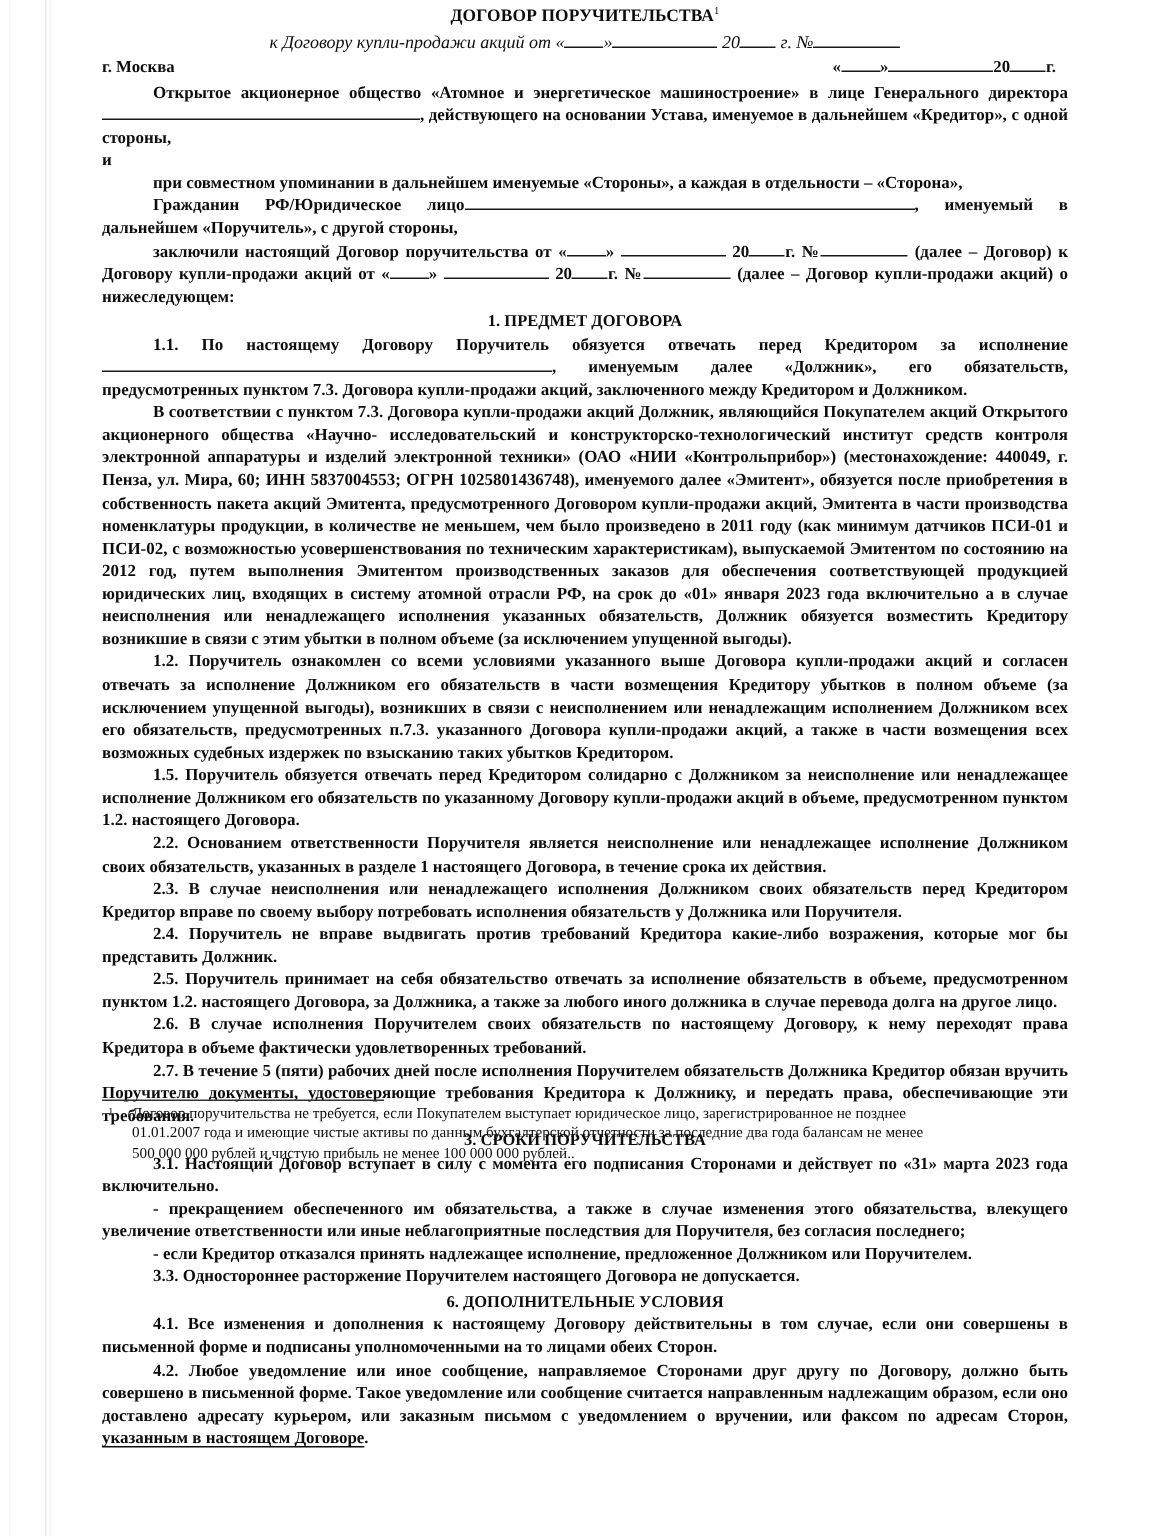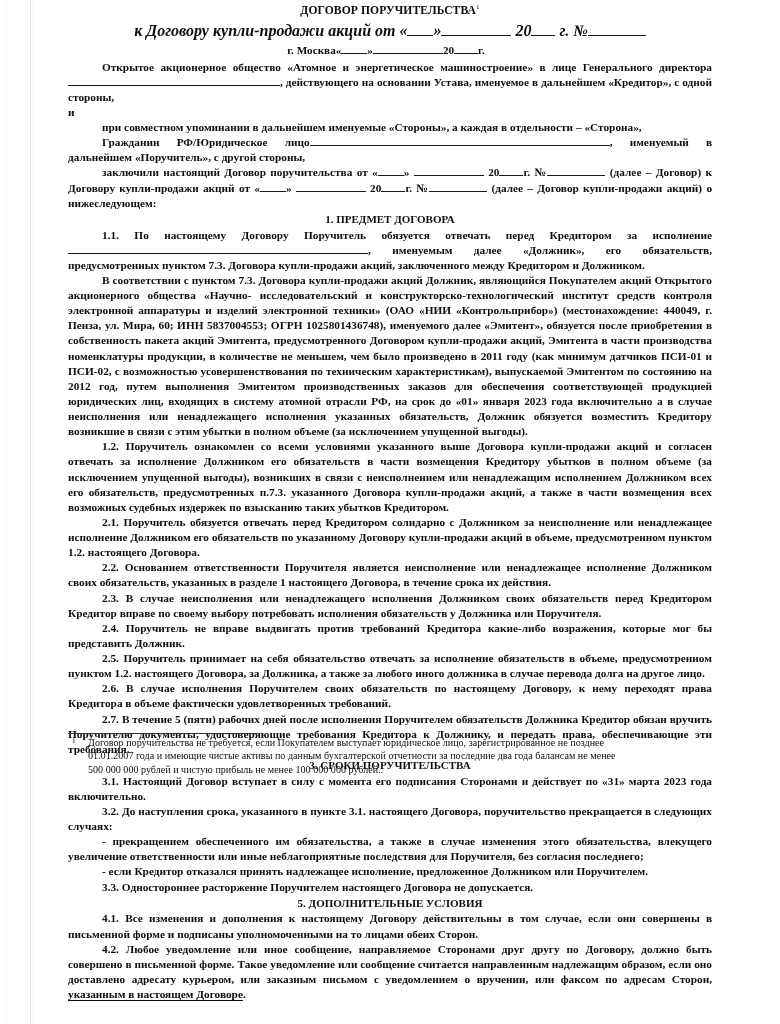--- a/index.html
+++ b/index.html
@@ -48,30 +48,30 @@
   }
   .doc-title sup {
     font-size: 7px;
     font-weight: normal;
     vertical-align: super;
     line-height: 0;
   }
 
   .doc-subtitle {
     text-align: center;
-    font-weight: bold;
+    font-weight: normal;
     font-style: italic;
-    font-size: 16px;
+    font-size: 12px;
     margin: 4px 0 0 0;
     line-height: 1.2;
   }
 
   .city-row {
     display: flex;
-    justify-content: center;
+    justify-content: space-between;
     align-items: baseline;
     margin-top: 3px;
     font-size: 11.2px;
   }
   .city-row .city {
     font-weight: bold;
   }
   .city-row .date-blank {
     font-weight: bold;
     padding-right: 8px;
@@ -173,37 +173,36 @@
 
   <div class="section-head">1. ПРЕДМЕТ ДОГОВОРА</div>
 
   <p class="body"><span>1.1.</span> <span>По настоящему Договору Поручитель обязуется отвечать перед Кредитором за исполнение</span> <span class="blank b-xxl"></span><span>, именуемым далее «Должник», его обязательств, предусмотренных пунктом 7.3. Договора купли-продажи акций, заключенного между Кредитором и Должником.</span></p>
 
   <p class="body">В соответствии с пунктом 7.3. Договора купли-продажи акций Должник, являющийся Покупателем акций Открытого акционерного общества «Научно- исследовательский и конструкторско-технологический институт средств контроля электронной аппаратуры и изделий электронной техники» (ОАО «НИИ «Контрольприбор») (местонахождение: 440049, г. Пенза, ул. Мира, 60; ИНН 5837004553; ОГРН 1025801436748), именуемого далее «Эмитент», обязуется после приобретения в собственность пакета акций Эмитента, предусмотренного Договором купли-продажи акций, Эмитента в части производства номенклатуры продукции, в количестве не меньшем, чем было произведено в 2011 году (как минимум датчиков ПСИ-01 и ПСИ-02, с возможностью усовершенствования по техническим характеристикам), выпускаемой Эмитентом по состоянию на 2012 год, путем выполнения Эмитентом производственных заказов для обеспечения соответствующей продукцией юридических лиц, входящих в систему атомной отрасли РФ, на срок до «01» января 2023 года включительно а в случае неисполнения или ненадлежащего исполнения указанных обязательств, Должник обязуется возместить Кредитору возникшие в связи с этим убытки в полном объеме (за исключением упущенной выгоды).</p>
 
   <p class="body"><span>1.2.</span> <span>Поручитель ознакомлен со всеми условиями указанного выше Договора купли-продажи акций и согласен отвечать за исполнение Должником его обязательств в части возмещения Кредитору убытков в полном объеме (за исключением упущенной выгоды), возникших в связи с неисполнением или ненадлежащим исполнением Должником всех его обязательств, предусмотренных п.7.3. указанного Договора купли-продажи акций, а также в части возмещения всех возможных судебных издержек по взысканию таких убытков Кредитором.</span></p>
 
 
-  <p class="body"><span>2.1.</span> <span>Поручитель обязуется отвечать перед Кредитором солидарно с Должником за неисполнение или ненадлежащее исполнение Должником его обязательств по указанному Договору купли-продажи акций в объеме, предусмотренном пунктом 1.2. настоящего Договора.</span></p>
+  <p class="body"><span>1.5.</span> <span>Поручитель обязуется отвечать перед Кредитором солидарно с Должником за неисполнение или ненадлежащее исполнение Должником его обязательств по указанному Договору купли-продажи акций в объеме, предусмотренном пунктом 1.2. настоящего Договора.</span></p>
   <p class="body"><span>2.2.</span> <span>Основанием ответственности Поручителя является неисполнение или ненадлежащее исполнение Должником своих обязательств, указанных в разделе 1 настоящего Договора, в течение срока их действия.</span></p>
   <p class="body"><span>2.3.</span> <span>В случае неисполнения или ненадлежащего исполнения Должником своих обязательств перед Кредитором Кредитор вправе по своему выбору потребовать исполнения обязательств у Должника или Поручителя.</span></p>
   <p class="body"><span>2.4.</span> <span>Поручитель не вправе выдвигать против требований Кредитора какие-либо возражения, которые мог бы представить Должник.</span></p>
   <p class="body"><span>2.5.</span> <span>Поручитель принимает на себя обязательство отвечать за исполнение обязательств в объеме, предусмотренном пунктом 1.2. настоящего Договора, за Должника, а также за любого иного должника в случае перевода долга на другое лицо.</span></p>
   <p class="body"><span>2.6.</span> <span>В случае исполнения Поручителем своих обязательств по настоящему Договору, к нему переходят права Кредитора в объеме фактически удовлетворенных требований.</span></p>
   <p class="body"><span>2.7.</span> <span>В течение 5 (пяти) рабочих дней после исполнения Поручителем обязательств Должника Кредитор обязан вручить Поручителю документы, удостоверяющие требования Кредитора к Должнику, и передать права, обеспечивающие эти требования.</span></p>
 
   <div class="section-head">3. СРОКИ ПОРУЧИТЕЛЬСТВА</div>
 
   <p class="body"><span>3.1.</span> <span>Настоящий Договор вступает в силу с момента его подписания Сторонами и действует по «31» марта 2023 года включительно.</span></p>
-  <p class="body"><span>3.2.</span> <span>До наступления срока, указанного в пункте 3.1. настоящего Договора, поручительство прекращается в следующих случаях:</span></p>
   <p class="body">- прекращением обеспеченного им обязательства, а также в случае изменения этого обязательства, влекущего увеличение ответственности или иные неблагоприятные последствия для Поручителя, без согласия последнего;</p>
   <p class="body">- если Кредитор отказался принять надлежащее исполнение, предложенное Должником или Поручителем.</p>
   <p class="body"><span>3.3.</span> <span>Одностороннее расторжение Поручителем настоящего Договора не допускается.</span></p>
 
-  <div class="section-head">5. ДОПОЛНИТЕЛЬНЫЕ УСЛОВИЯ</div>
+  <div class="section-head">6. ДОПОЛНИТЕЛЬНЫЕ УСЛОВИЯ</div>
 
   <p class="body"><span>4.1.</span> <span>Все изменения и дополнения к настоящему Договору действительны в том случае, если они совершены в письменной форме и подписаны уполномоченными на то лицами обеих Сторон.</span></p>
   <p class="body"><span>4.2.</span> <span>Любое уведомление или иное сообщение, направляемое Сторонами друг другу по Договору, должно быть совершено в письменной форме. Такое уведомление или сообщение считается направленным надлежащим образом, если оно доставлено адресату курьером, или заказным письмом с уведомлением о вручении, или факсом по адресам Сторон,</span> <span class="u">указанным в настоящем Договоре</span>.</p>
 
   <div class="footnote-zone">
     <div class="footnote-rule"></div>
     <div class="footnote">
       <span class="marker">1</span>
       <span class="ftext">
         <p>Договор поручительства не требуется, если Покупателем выступает юридическое лицо,  зарегистрированное не позднее</p>

